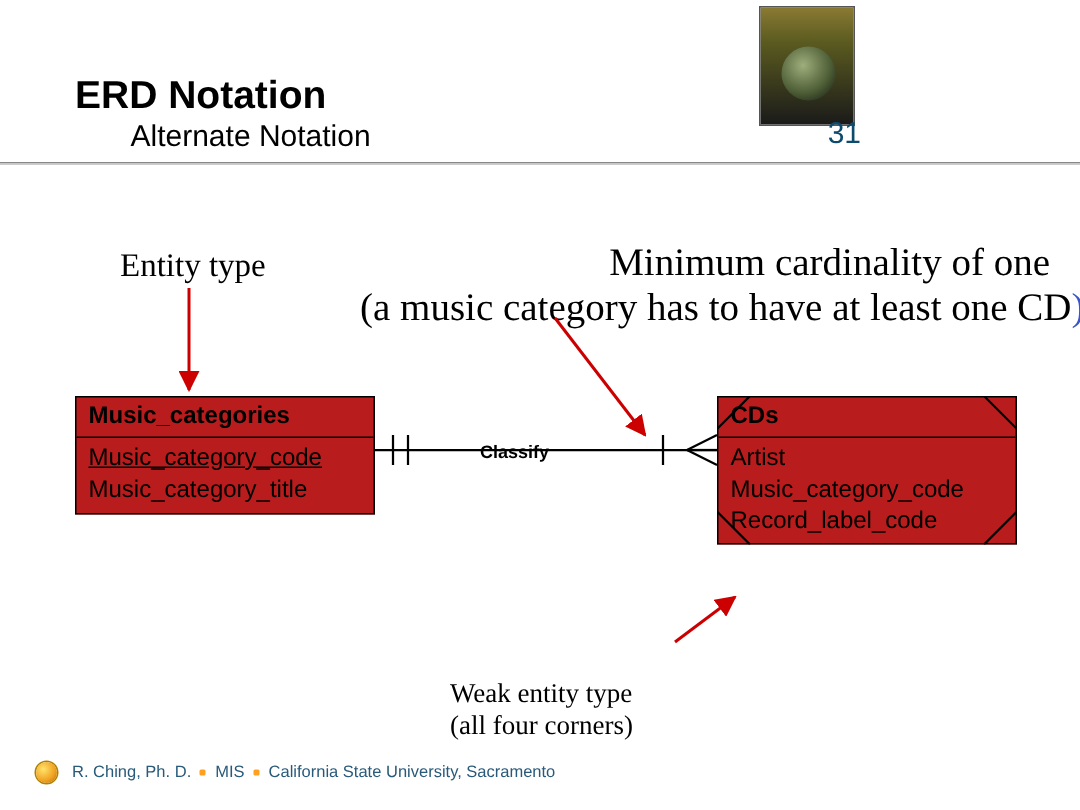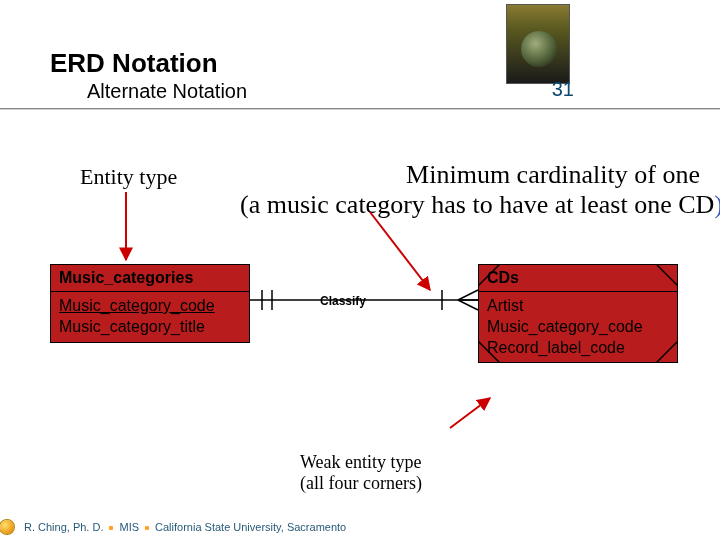--- a/index.html
+++ b/index.html
@@ -32,21 +32,21 @@
   
   .weak .corner { position:absolute; width:24px; height:24px; }
   .weak .corner svg line { stroke:#000; stroke-width:1.5; }
   .weak .tl{top:-1px; left:-1px;} .weak .tr{top:-1px; right:-1px;}
   .weak .bl{bottom:-1px; left:-1px;} .weak .br{bottom:-1px; right:-1px;}
 
   .rel-label { position:absolute; top:294px; left:320px; font-size:12px; font-weight:bold; }
 
   .label-weak { position:absolute; top:420px; left:300px; font-family:"Times New Roman",serif; font-size:18px;margin-top:32px; }
 
-  .footer { position:absolute; left:0; bottom:0; height:26px; width:720px; font-size:11px; color:#285a7a; display:flex; align-items:center; }
+  .footer { position:absolute; left:0; bottom:12px; height:26px; width:720px; font-size:11px; color:#285a7a; display:flex; align-items:center; padding-left:24px; }
   .footer .logo { width:14px; height:14px; border-radius:50%;
       background:radial-gradient(circle at 35% 35%, #ffe36b 0%, #f0a020 60%, #b06a00 100%);
       box-shadow:0 0 0 1px #b08000; margin-right:10px;}
   .footer .dot { display:inline-block; width:4px; height:4px; background:#ffa020; border-radius:1px; margin:0 6px 1px; vertical-align:middle;}
 
   svg.overlay { position:absolute; top:0; left:0; pointer-events:none; }
 </style>
 </head>
 <body>
 <div class="slide">

